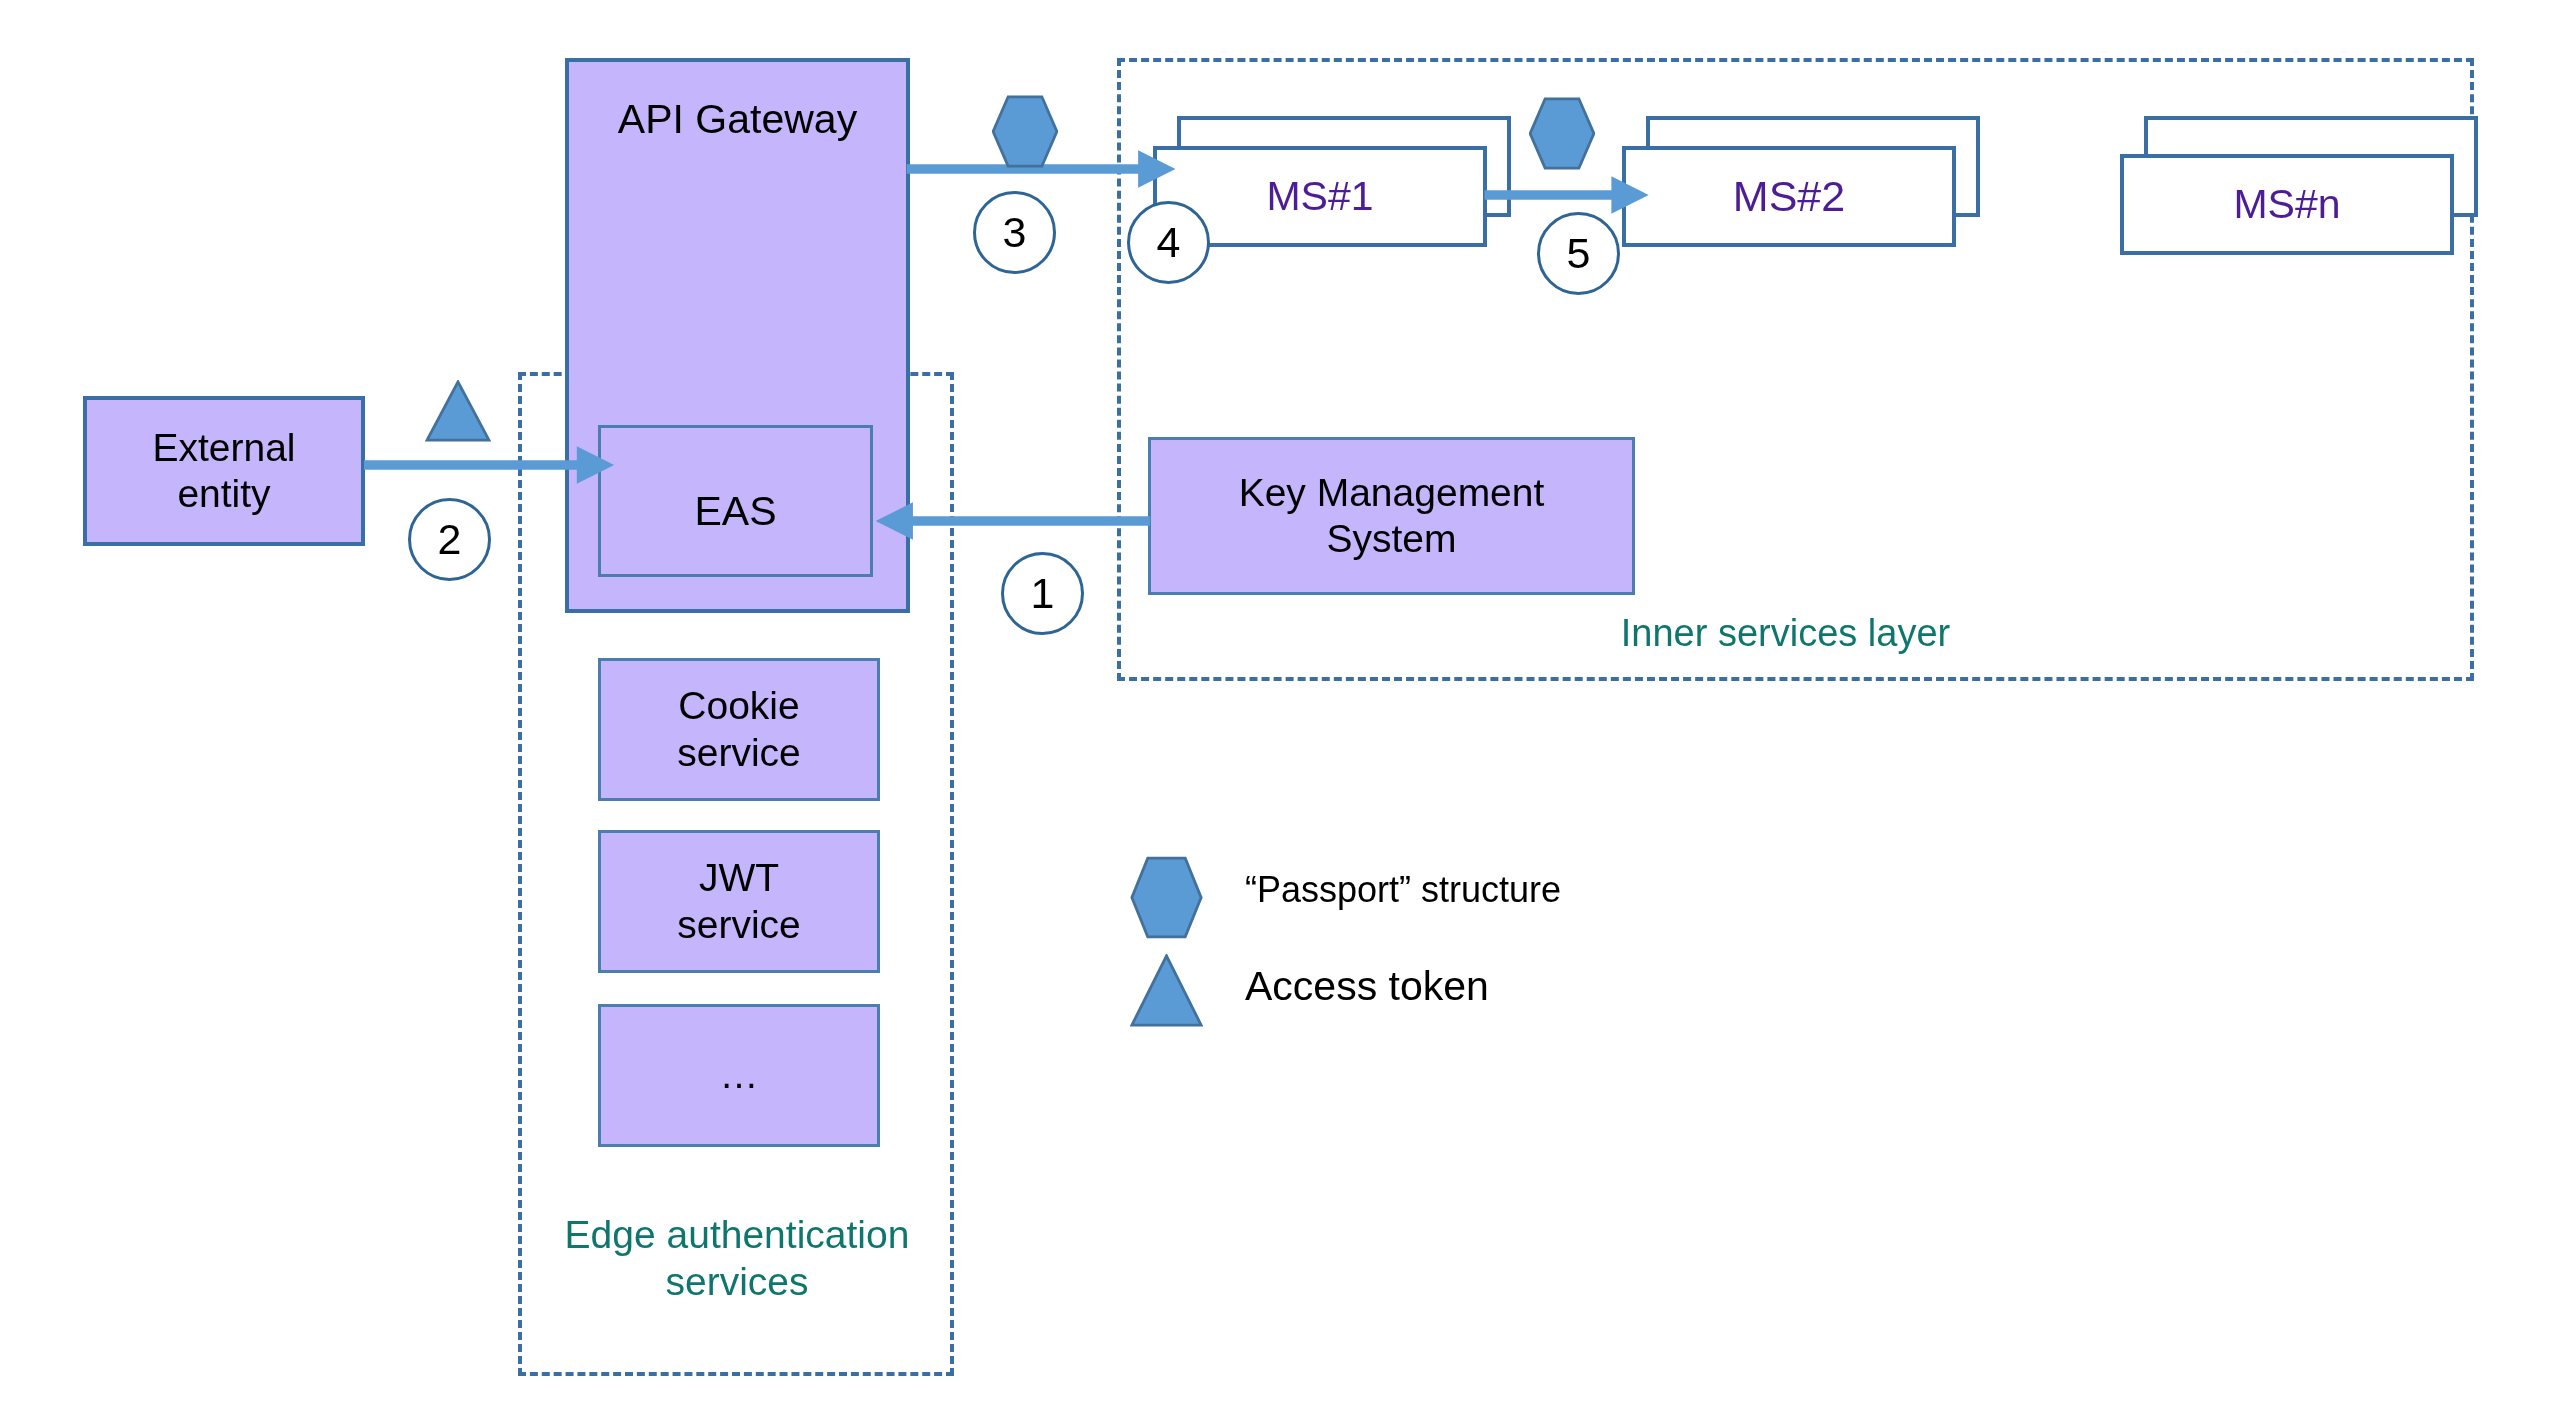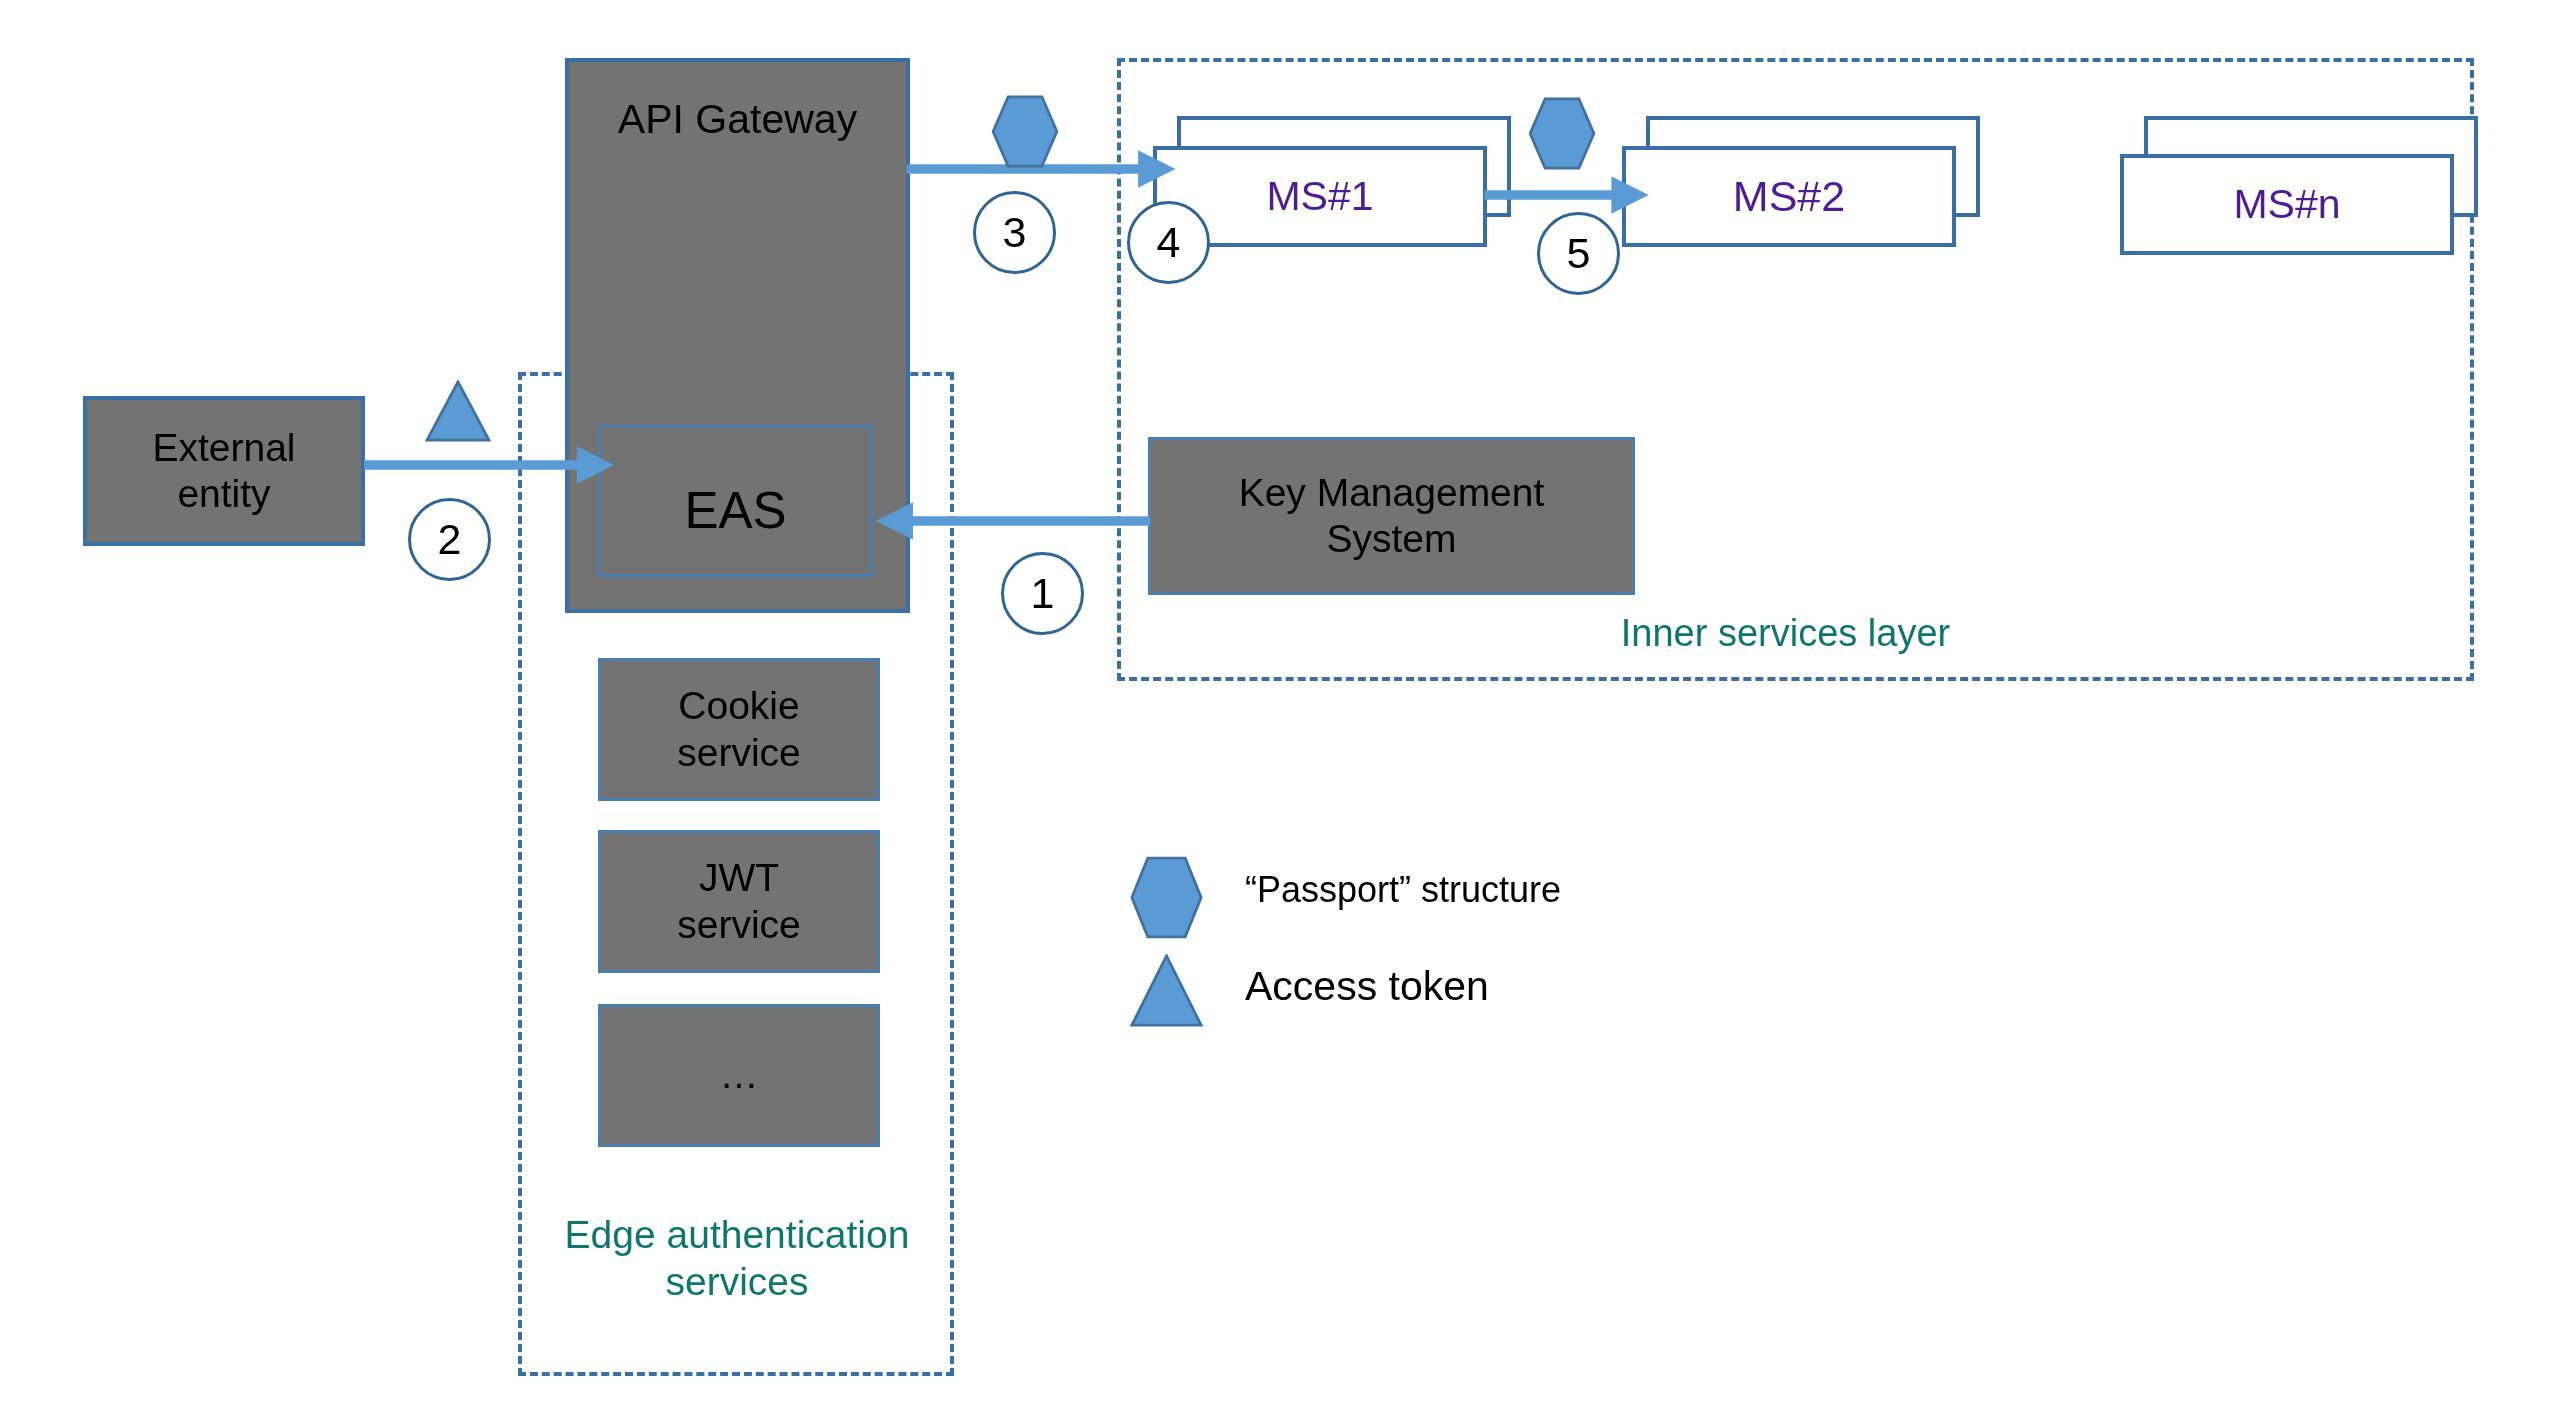--- a/index.html
+++ b/index.html
@@ -1,19 +1,19 @@
 <!DOCTYPE html>
 <html style="font-size:15px"><head>
 <meta charset="utf-8">
 <style>
   html,body{margin:0;padding:0;background:#fff;}
   body{font-family:"Liberation Sans",sans-serif;}
   #stage{position:relative;width:2576px;height:1407px;background:#ffffff;overflow:hidden;}
 
-  .box{position:absolute;background:#737373;border:4.7px solid #3A6FA5;box-sizing:border-box;
+  .box{position:absolute;background:#c4b5fd;border:4.7px solid #3A6FA5;box-sizing:border-box;
        display:flex;align-items:center;justify-content:center;text-align:center;
        color:#000;line-height:1.18;}
   .box.thin{border-width:3.8px;border-color:#4A7EAF;}
 
   .dashed{position:absolute;box-sizing:border-box;border:4.7px dashed #3A6FA5;background:transparent;}
 
   .plainlabel{position:absolute;color:#0f766e;text-align:center;line-height:1.2;}
 
   .circle{position:absolute;border:3.8px solid #2E6595;border-radius:50%;
           background:#ffffff;display:flex;align-items:center;justify-content:center;
@@ -43,21 +43,21 @@
   <div class="dashed" style="left:518px;top:372px;width:436px;height:1004px;"></div>
   <div class="plainlabel" style="left:535px;top:1212px;width:404px;font-size:39px;">
     <span>Edge authentication services</span>
   </div>
 
   <div class="box" style="left:565px;top:58px;width:345px;height:555px;align-items:flex-start;justify-content:center;">
     <span style="font-size:41px;margin-top:33px;">API Gateway</span>
   </div>
 
   <div class="box thin" style="left:598px;top:425px;width:275px;height:152px;">
-    <span style="font-size:51px;margin-top:20px;">EAS</span>
+    <span style="font-size:41px;margin-top:20px;">EAS</span>
   </div>
 
   <div class="box thin" style="left:598px;top:658px;width:282px;height:143px;">
     <span style="font-size:39px;white-space:pre-line;">Cookie
 service</span>
   </div>
 
   <div class="box thin" style="left:598px;top:830px;width:282px;height:143px;">
     <span style="font-size:39px;white-space:pre-line;">JWT
 service</span>

